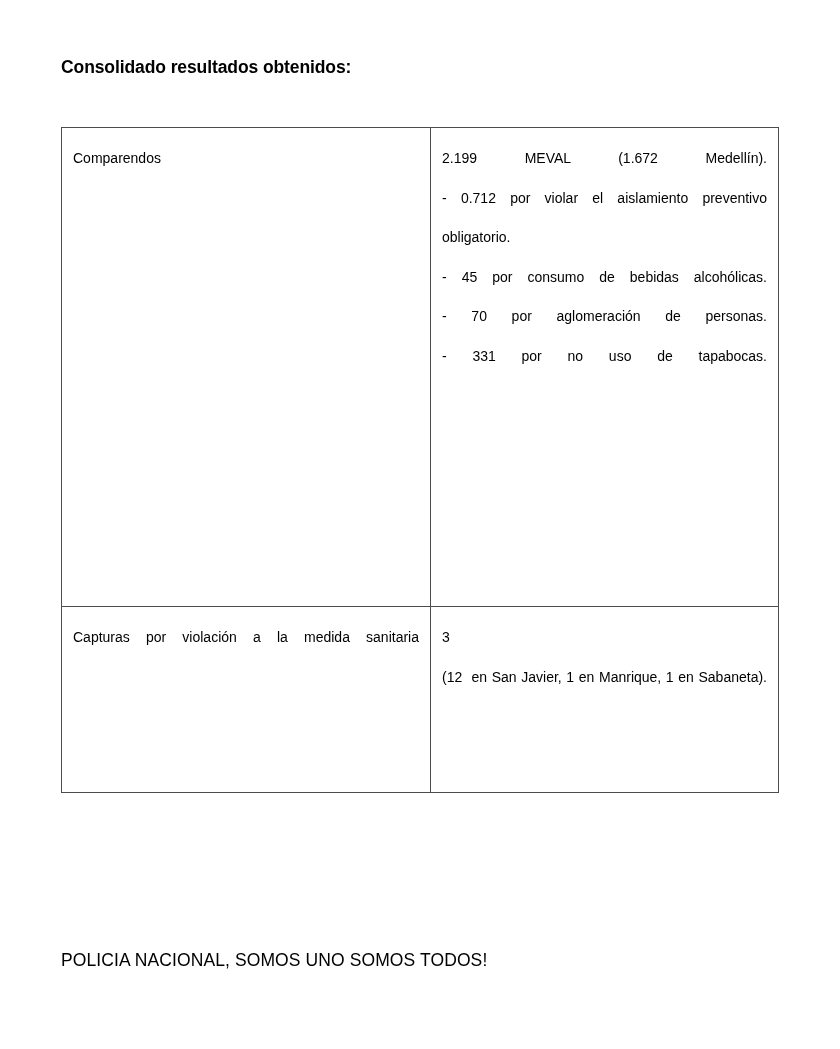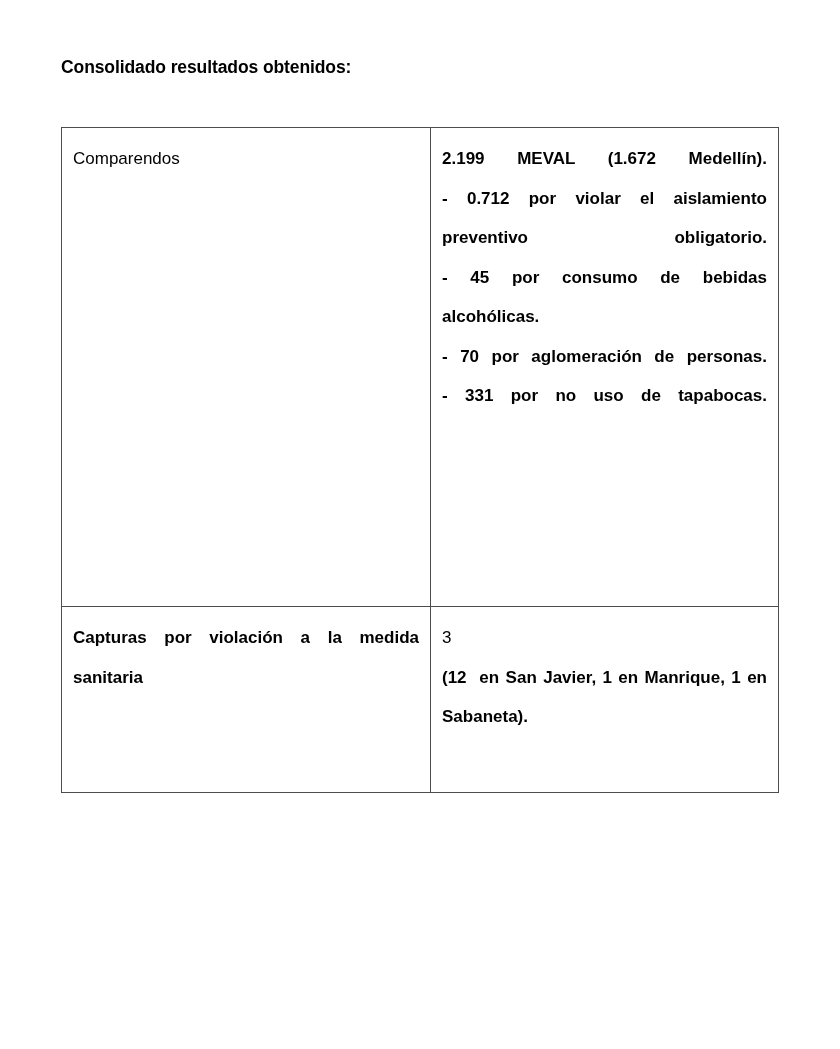--- a/index.html
+++ b/index.html
@@ -36,21 +36,21 @@
     left: 61px;
     top: 127px;
     width: 717px;
     border-collapse: collapse;
     table-layout: fixed;
   }
   .results-table td {
     border: 1px solid #4d4d4d;
     padding: 0;
     vertical-align: top;
-    font-size: 17px;
+    font-size: 14px;
     line-height: 39.5px;
   }
   .cell-inner {
     padding: 11px 11px 12px 11px;
   }
   .col-label { width: 369px; }
   .col-value { width: 348px; }
 
   .row-comparendos td { height: 478px; }
   .row-fiestas td {
@@ -58,21 +58,20 @@
     vertical-align: middle;
   }
   .row-fiestas .cell-inner { padding: 0 11px; }
   .row-capturas td { height: 185px; }
 
   .txt-left { text-align: left; }
   
   .jline {
     text-align: justify;
     text-align-last: justify;
-    font-weight: bold;
   }
   .nowrapline { white-space: pre-wrap; }
 
   .footer-text {
     position: absolute;
     left: 61px;
     top: 950px;
     font-size: 17.5px;
     font-weight: normal;
     letter-spacing: 0.1px;
@@ -117,14 +116,15 @@
           <div class="cell-inner">
             <div class="txt-left">3</div>
             <div class="jline nowrapline">(12  en San Javier, 1 en Manrique, 1 en Sabaneta).</div>
           </div>
         </td>
       </tr>
 
     </tbody>
   </table>
 
+  <div class="footer-text">POLICIA NACIONAL, SOMOS UNO SOMOS TODOS!</div>
 
 </div>
 
 </body></html>

